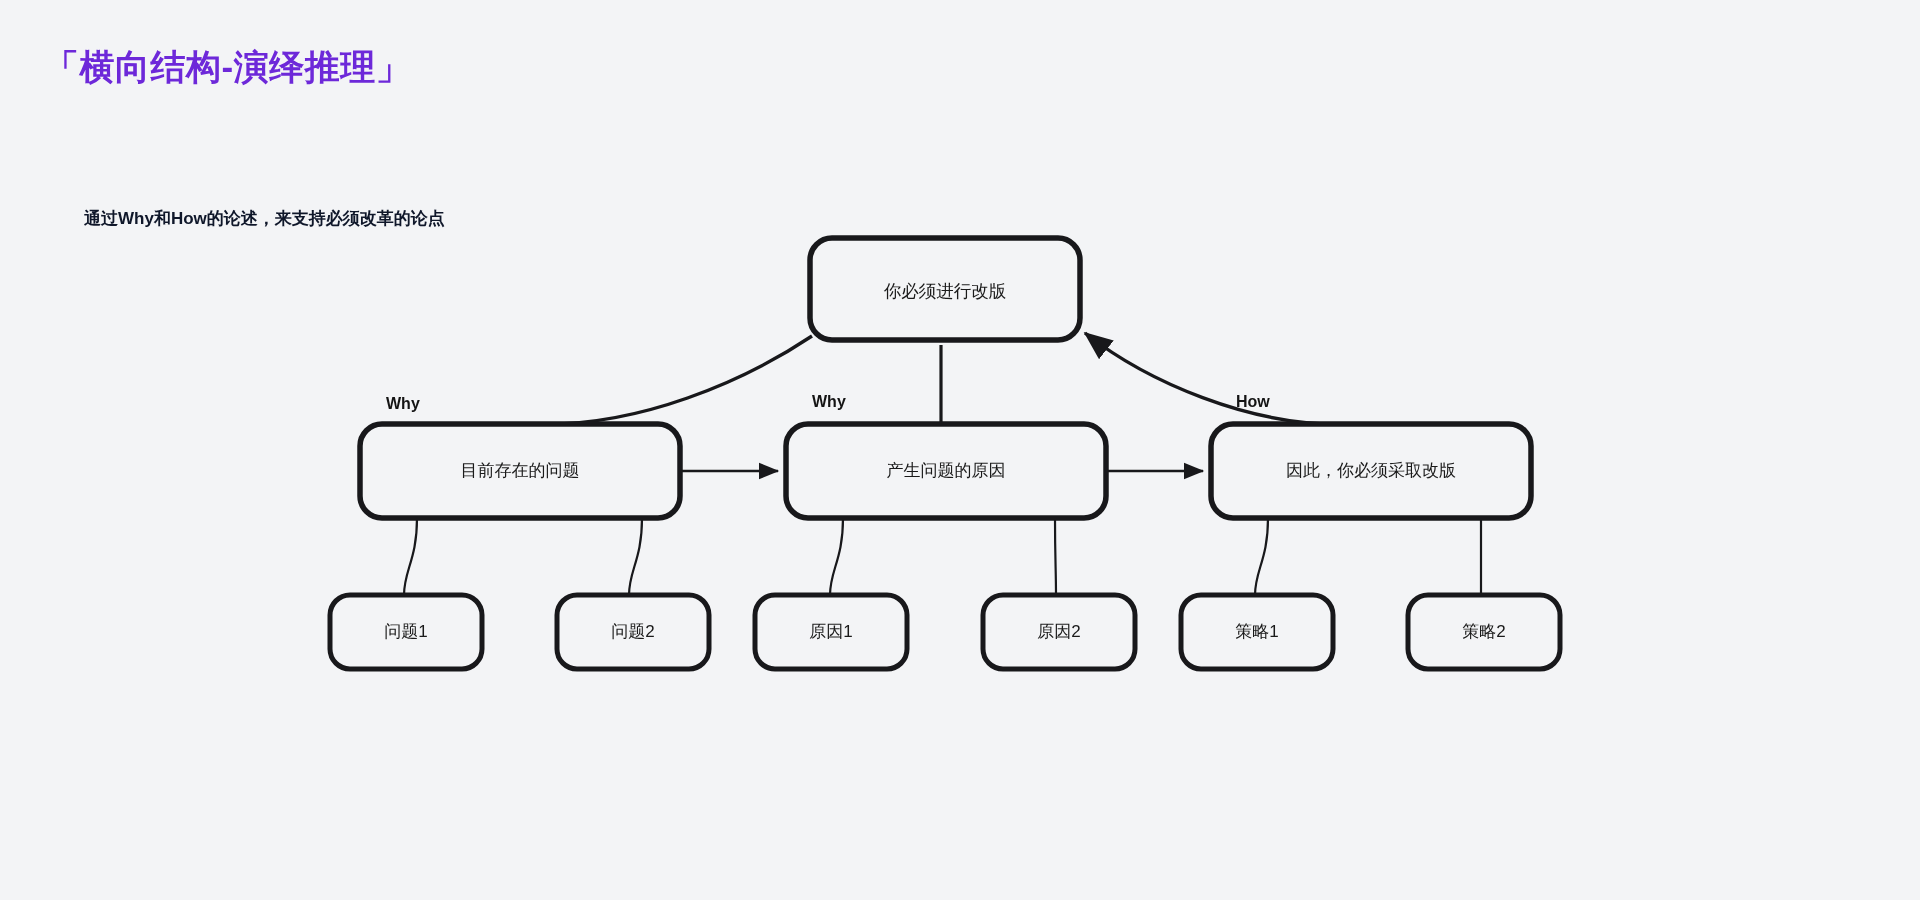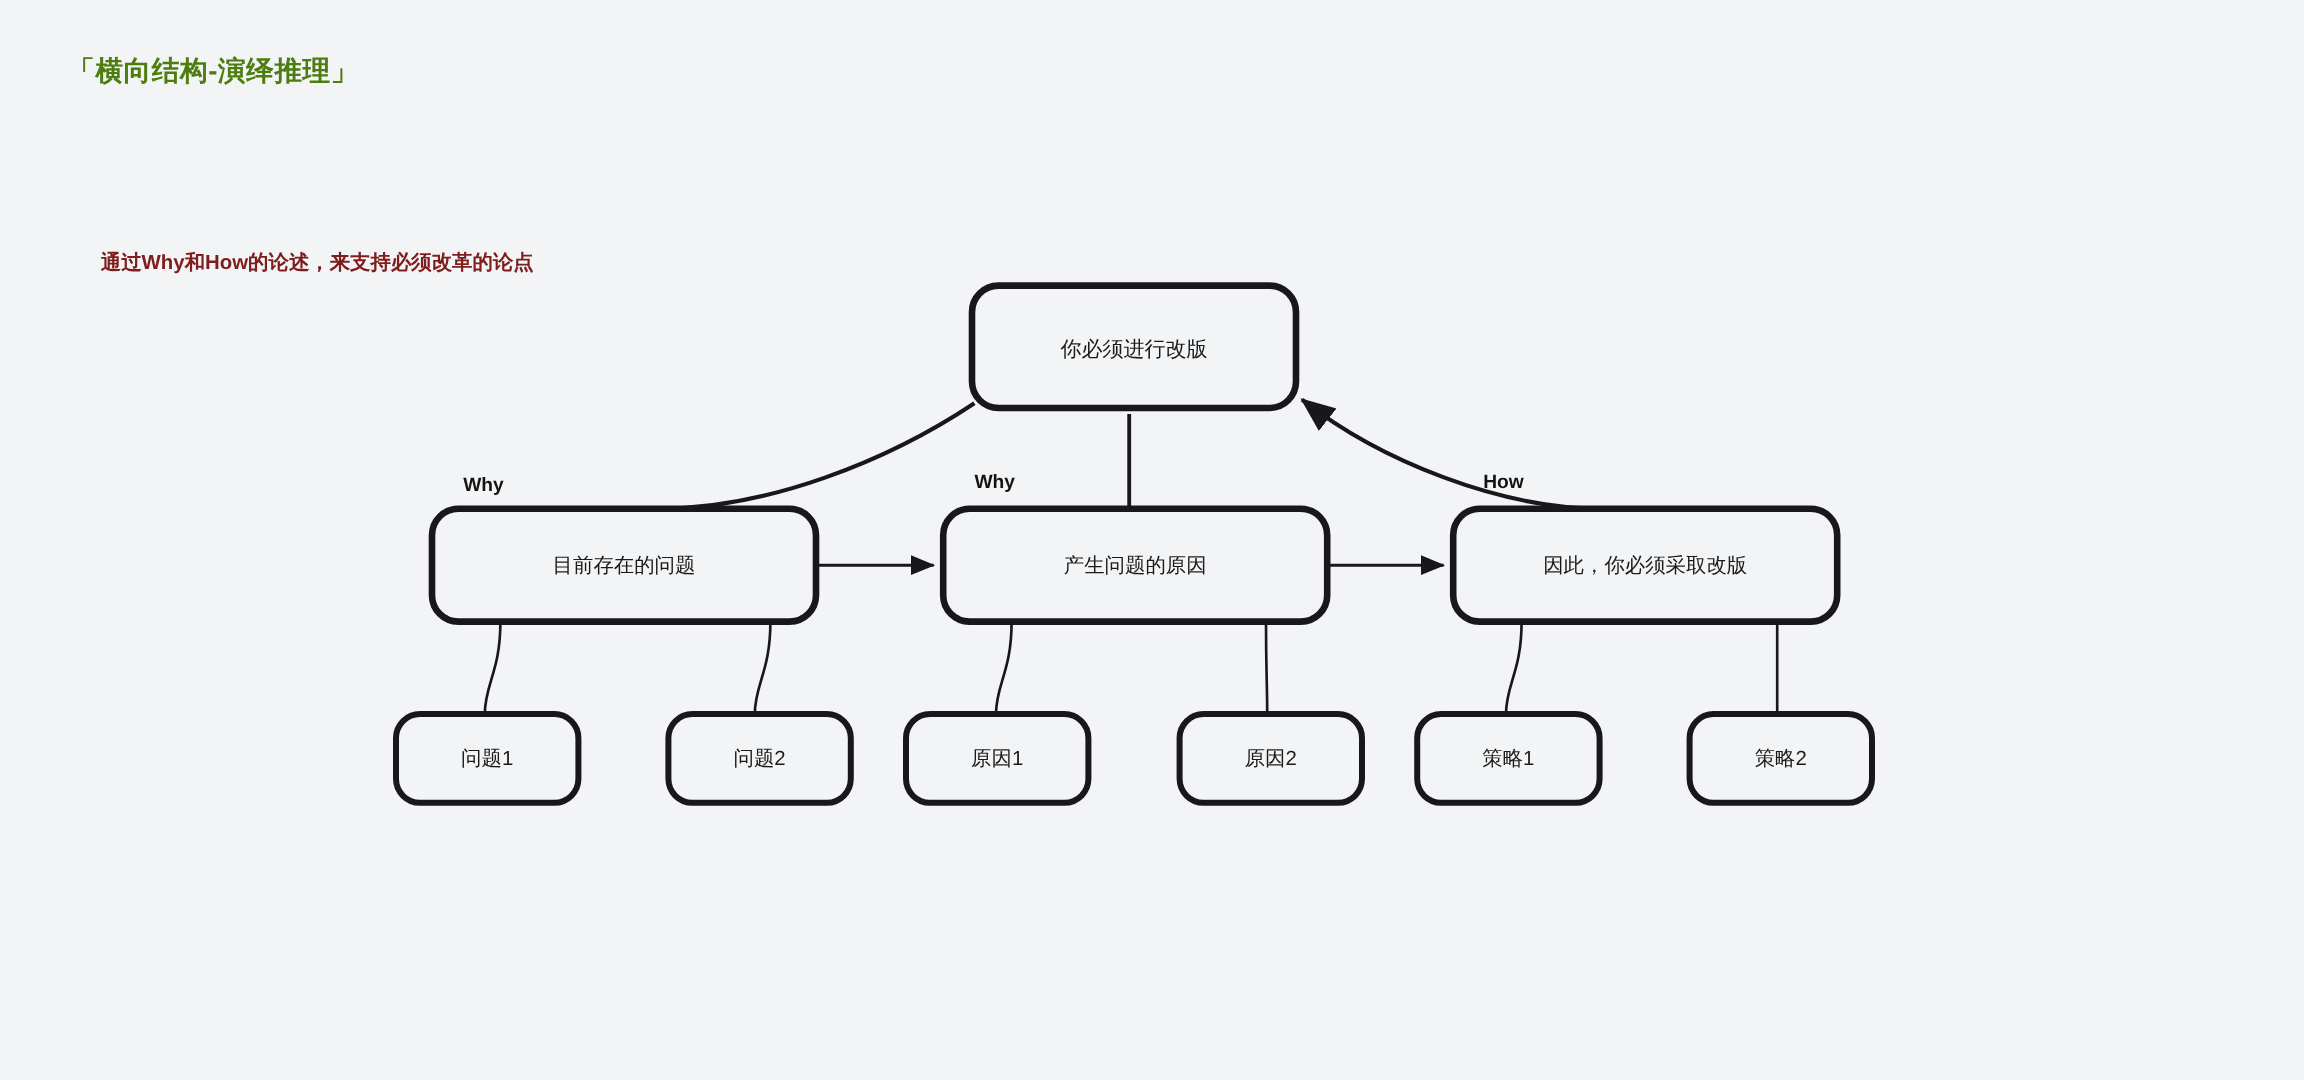--- a/index.html
+++ b/index.html
@@ -13,35 +13,35 @@
     font-family: "Liberation Sans", "DejaVu Sans", sans-serif;
     overflow: hidden;
   }
   #canvas {
     position: relative;
     width: 1920px;
     height: 900px;
   }
   .page-title {
     position: absolute;
-    left: 56px;
+    left: 44px;
     top: 44px;
-    font-size: 23px;
+    font-size: 35px;
     font-weight: bold;
-    color: #4d7c0f;
+    color: #6d28d9;
     letter-spacing: 0.5px;
     white-space: nowrap;
   }
   .subtitle {
     position: absolute;
     left: 84px;
     top: 207px;
     font-size: 17px;
     font-weight: bold;
-    color: #7f1d1d;
+    color: #0f172a;
     white-space: nowrap;
   }
   svg#diagram {
     position: absolute;
     left: 0;
     top: 0;
     width: 1920px;
     height: 900px;
   }
   .node-rect {

